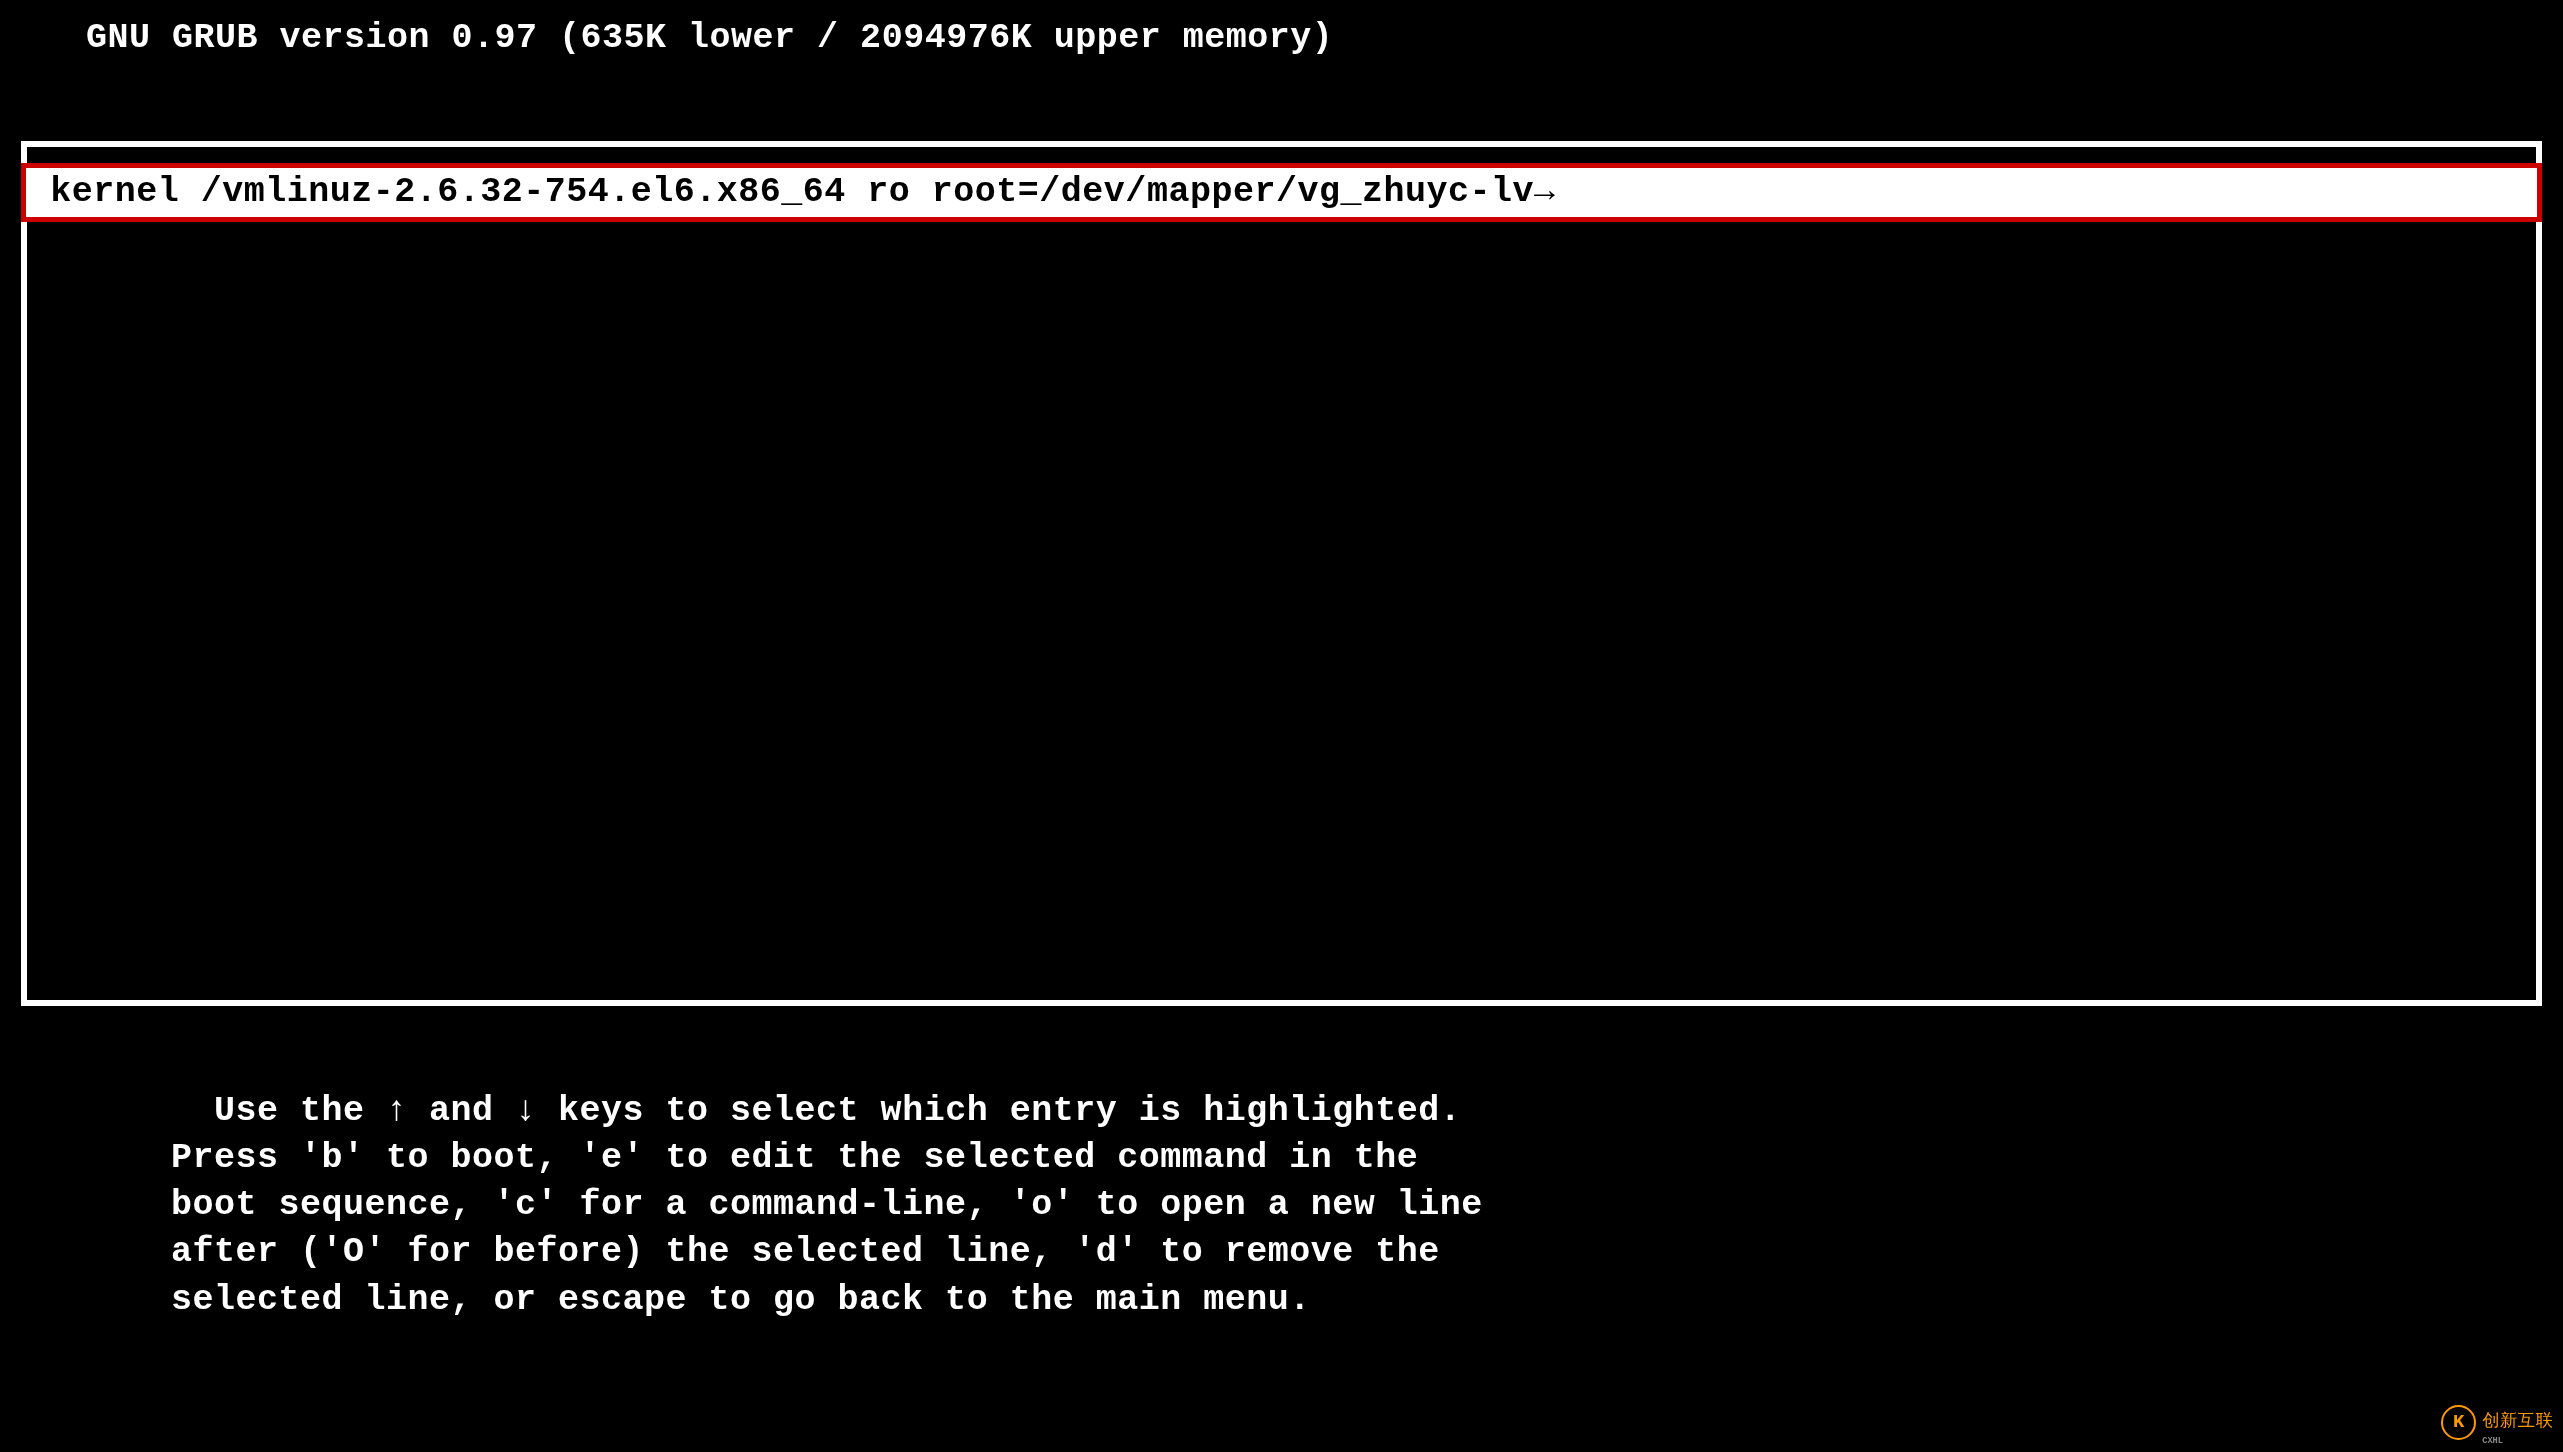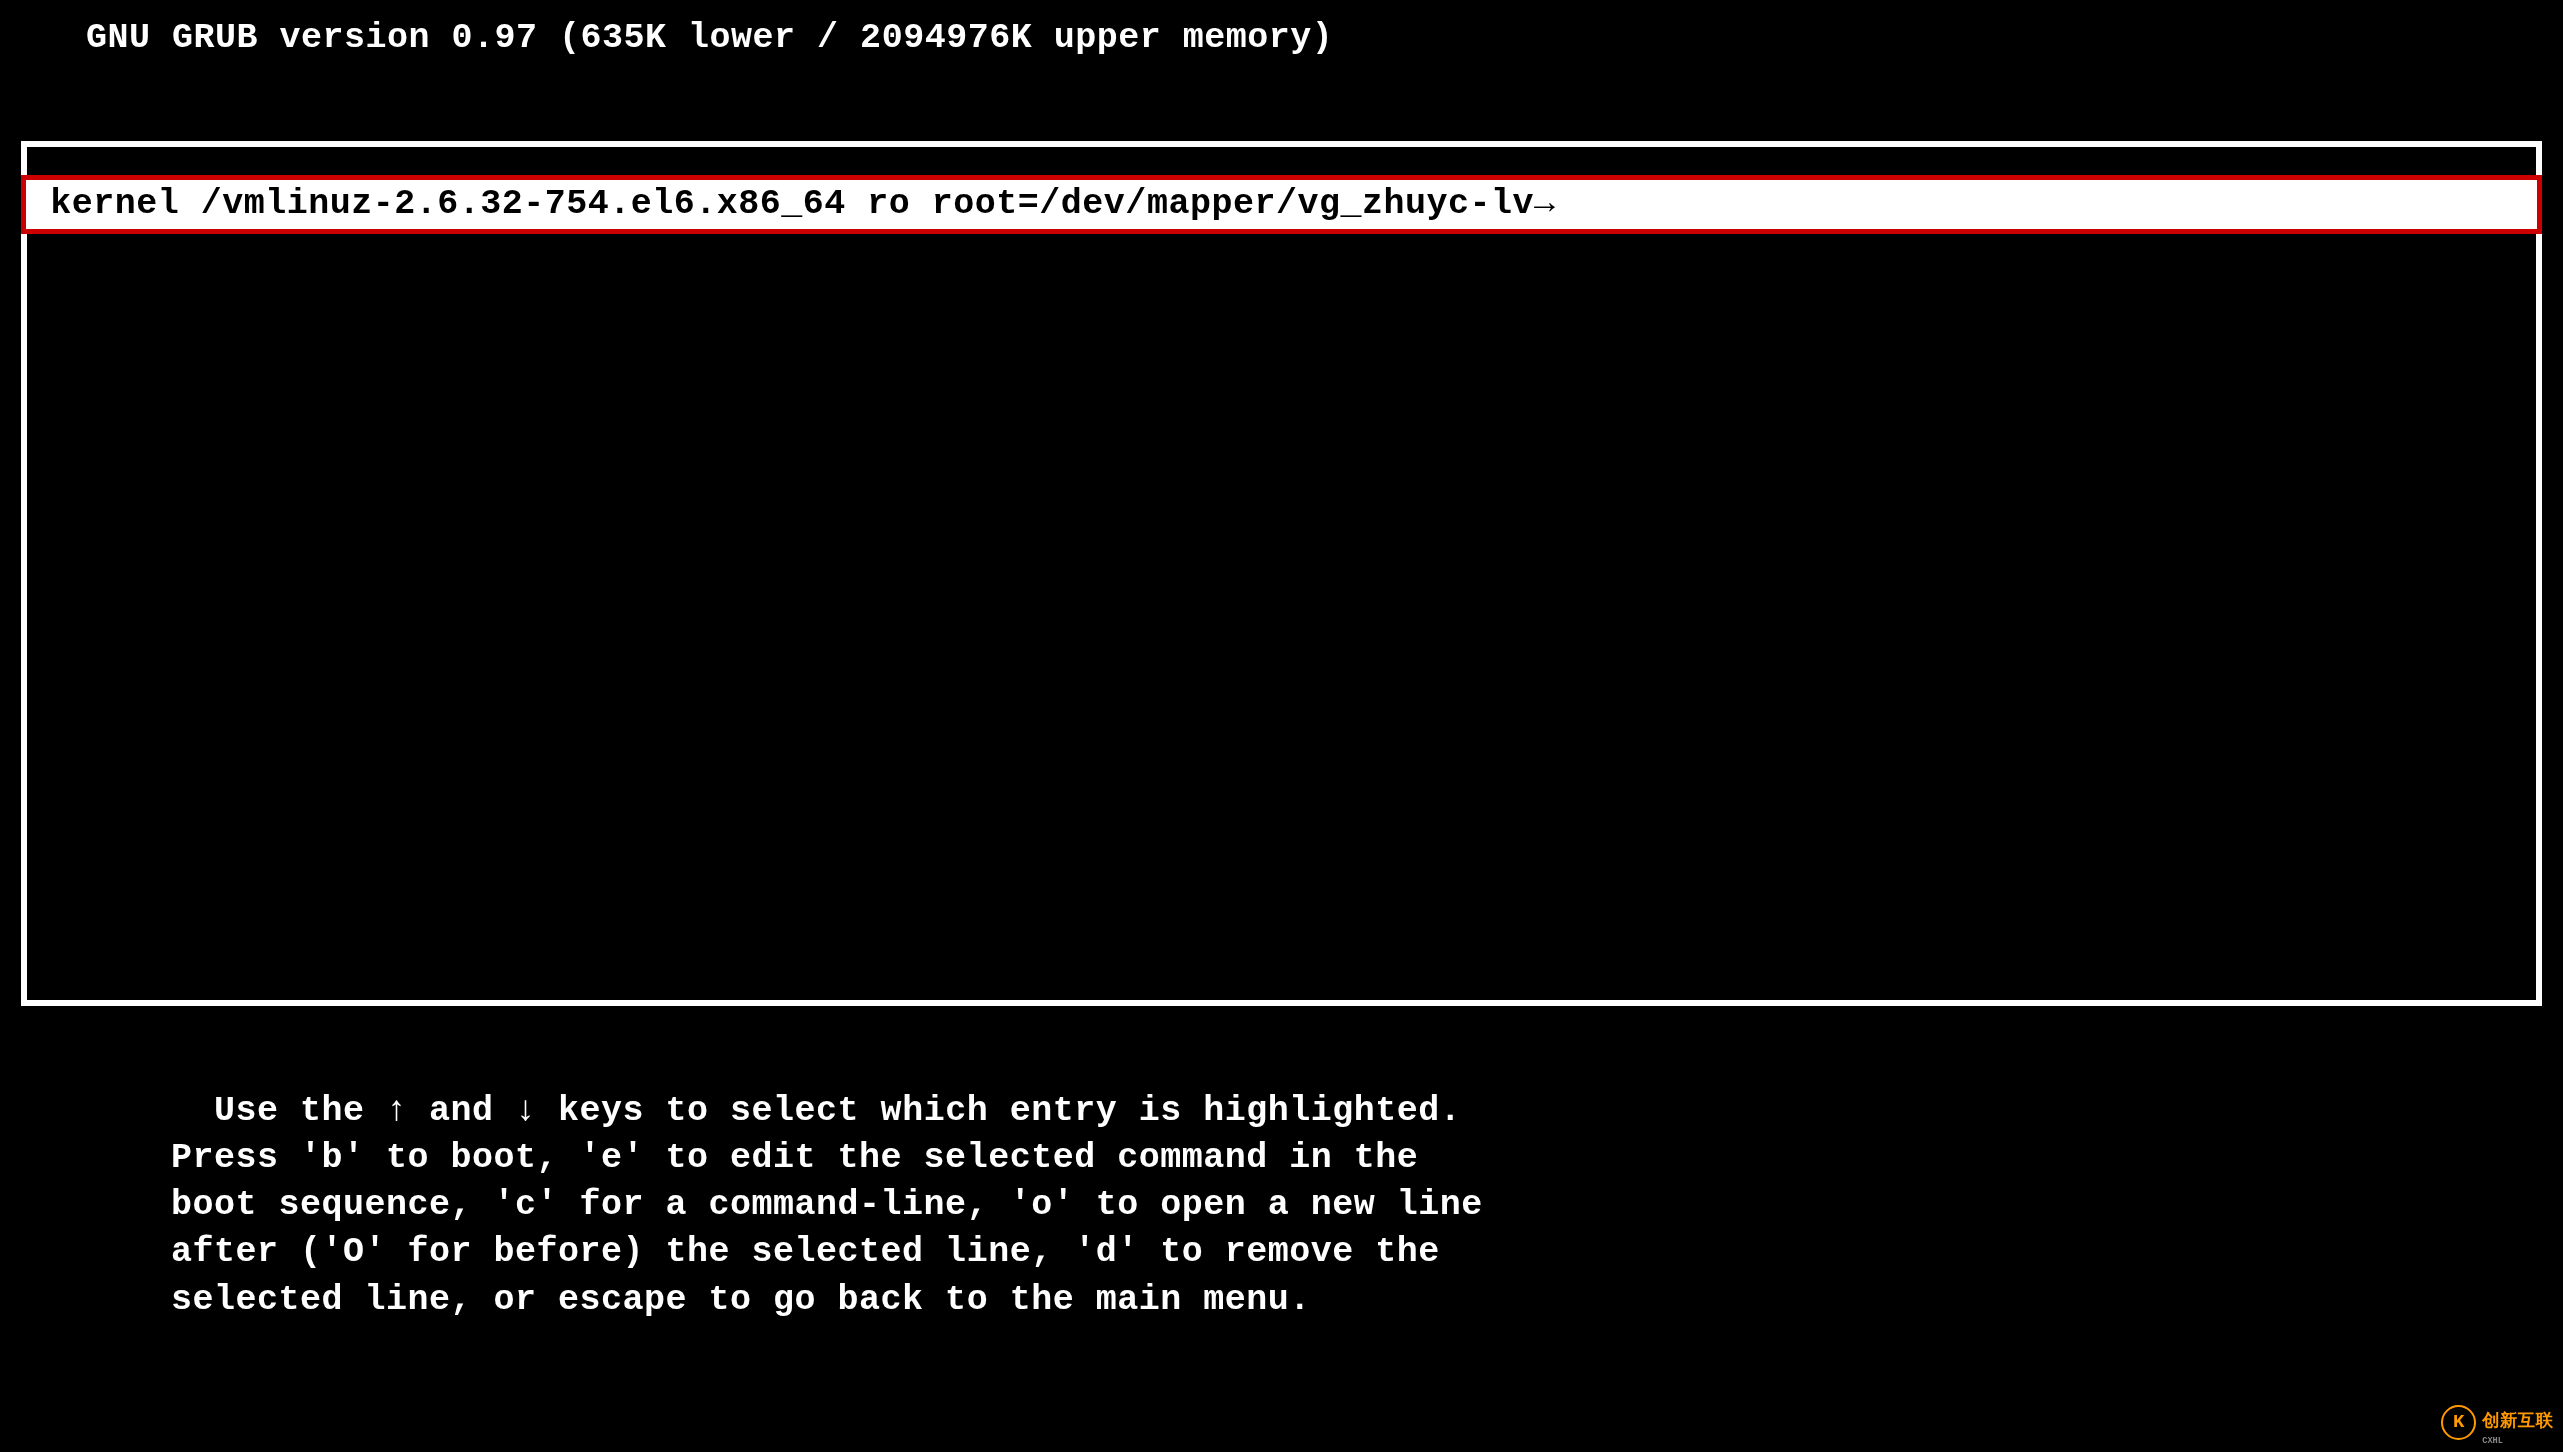--- a/index.html
+++ b/index.html
@@ -33,21 +33,21 @@
     .menu-line {
       padding: 0 24px;
       font-size: 35px;
       line-height: 1.35;
       white-space: pre;
     }
     .highlighted-line {
       background: #fff;
       color: #000;
       border: 5.8px solid #c00;
-      margin: 16px -5.8px;
+      margin: 4px -5.8px;
       padding: 0 24px;
       font-size: 35px;
       line-height: 1.4;
       white-space: pre;
       display: flex;
       align-items: center;
     }
     .instructions {
       padding: 34px 0 0 171px;
       font-size: 35px;
@@ -70,21 +70,21 @@
       display: flex;
       align-items: center;
       justify-content: center;
       color: #f90;
       font-size: 19px;
       font-weight: bold;
     }
     .watermark-text {
       color: #f90;
       font-size: 17.3px;
-      font-weight: bold;
+      font-weight: normal;
     }
     .watermark-sub {
       color: #888;
       font-size: 8.6px;
       display: block;
       letter-spacing: 0;
     }
   </style>
 </head>
 <body>

